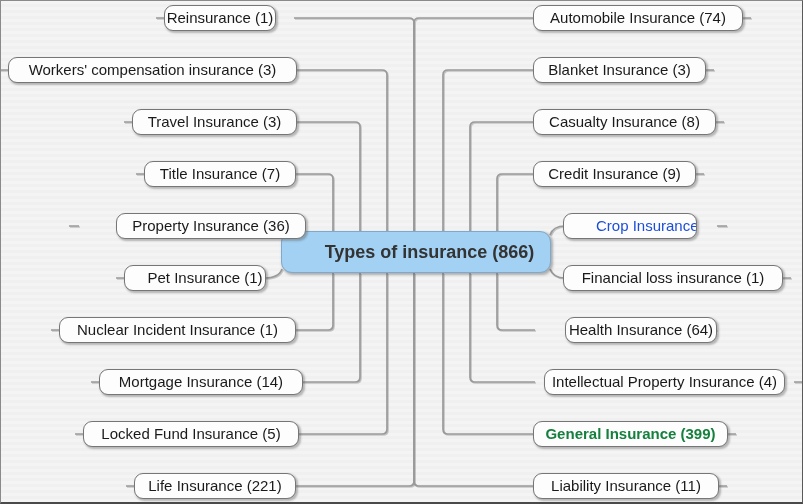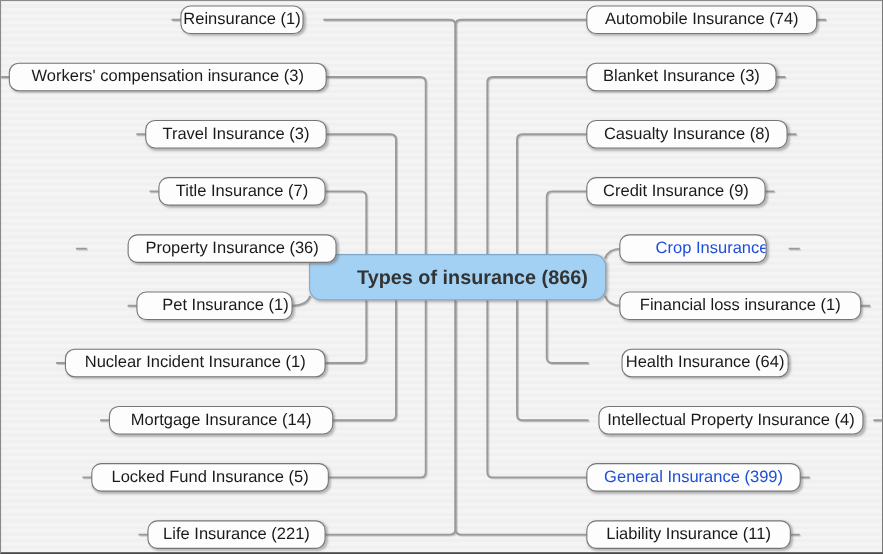--- a/index.html
+++ b/index.html
@@ -95,15 +95,15 @@
     <div class="node" style="left: 82px; top: 420px; width: 216px; background: rgb(253, 253, 253); border-color: rgb(118, 118, 118); color: rgb(26, 26, 26);">Locked Fund Insurance (5)</div>
     <div class="node" style="left: 133px; top: 472px; width: 162px; background: rgb(253, 253, 253); border-color: rgb(118, 118, 118); color: rgb(26, 26, 26);">Life Insurance (221)</div>
     <div class="node" style="left: 532px; top: 4px; width: 210px; background: rgb(253, 253, 253); border-color: rgb(118, 118, 118); color: rgb(26, 26, 26);">Automobile Insurance (74)</div>
     <div class="node" style="left: 532px; top: 56px; width: 173px; background: rgb(253, 253, 253); border-color: rgb(118, 118, 118); color: rgb(26, 26, 26);">Blanket Insurance (3)</div>
     <div class="node" style="left: 532px; top: 108px; width: 183px; background: rgb(253, 253, 253); border-color: rgb(118, 118, 118); color: rgb(26, 26, 26);">Casualty Insurance (8)</div>
     <div class="node" style="left: 532px; top: 160px; width: 163px; background: rgb(253, 253, 253); border-color: rgb(118, 118, 118); color: rgb(26, 26, 26);">Credit Insurance (9)</div>
     <div class="node" style="left: 562px; top: 212px; width: 134px; background: rgb(253, 253, 253); border-color: rgb(118, 118, 118); color: #1d4ed8; padding-left: 32px;">Crop Insurance (1)</div>
     <div class="node" style="left: 562px; top: 264px; width: 220px; background: rgb(253, 253, 253); border-color: rgb(118, 118, 118); color: rgb(26, 26, 26);">Financial loss insurance (1)</div>
     <div class="node" style="left: 544px; top: 316px; width: 152px; background: rgb(253, 253, 253); border-color: rgb(118, 118, 118); color: rgb(26, 26, 26); margin-left: 20px;">Health Insurance (64)</div>
     <div class="node" style="left: 532px; top: 368px; width: 241px; background: rgb(253, 253, 253); border-color: rgb(118, 118, 118); color: rgb(26, 26, 26); margin-left: 11px;">Intellectual Property Insurance (4)</div>
-    <div class="node" style="left: 532px; top: 420px; width: 195px; background: rgb(253, 253, 253); border-color: rgb(118, 118, 118); color: #1d4ed8;">General Insurance (399)</div>
+    <div class="node" style="left: 532px; top: 420px; width: 195px; background: rgb(253, 253, 253); border-color: rgb(118, 118, 118); color: #15803d; font-weight: bold;">General Insurance (399)</div>
     <div class="node" style="left: 532px; top: 472px; width: 186px; background: rgb(253, 253, 253); border-color: rgb(118, 118, 118); color: rgb(26, 26, 26);">Liability Insurance (11)</div>
   </div>
 
 </body></html>

